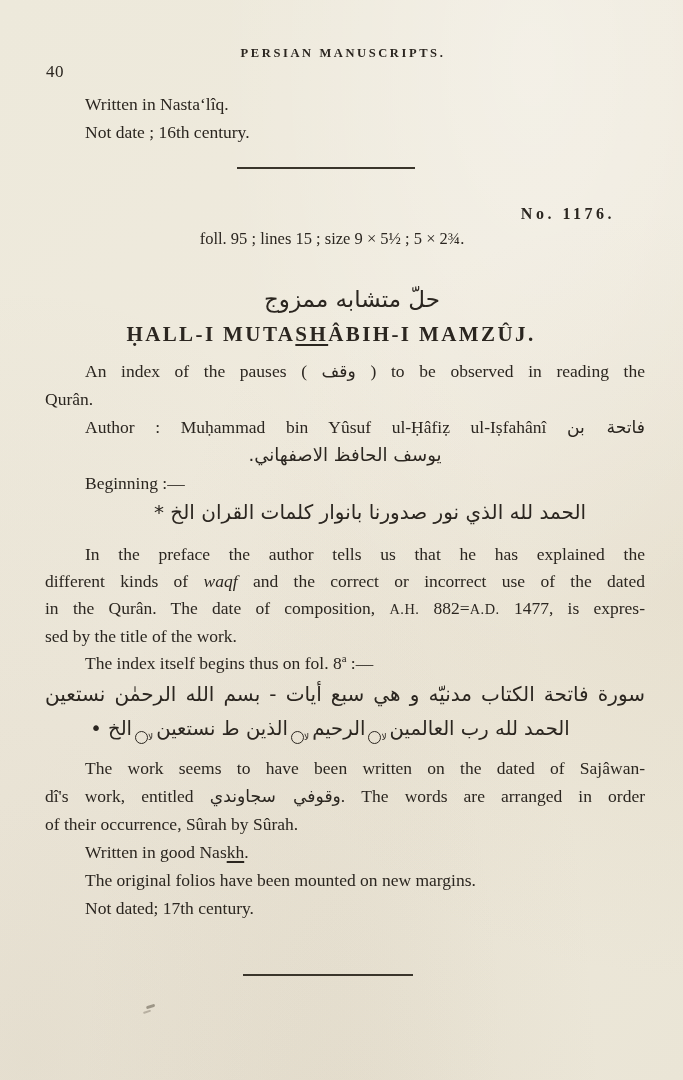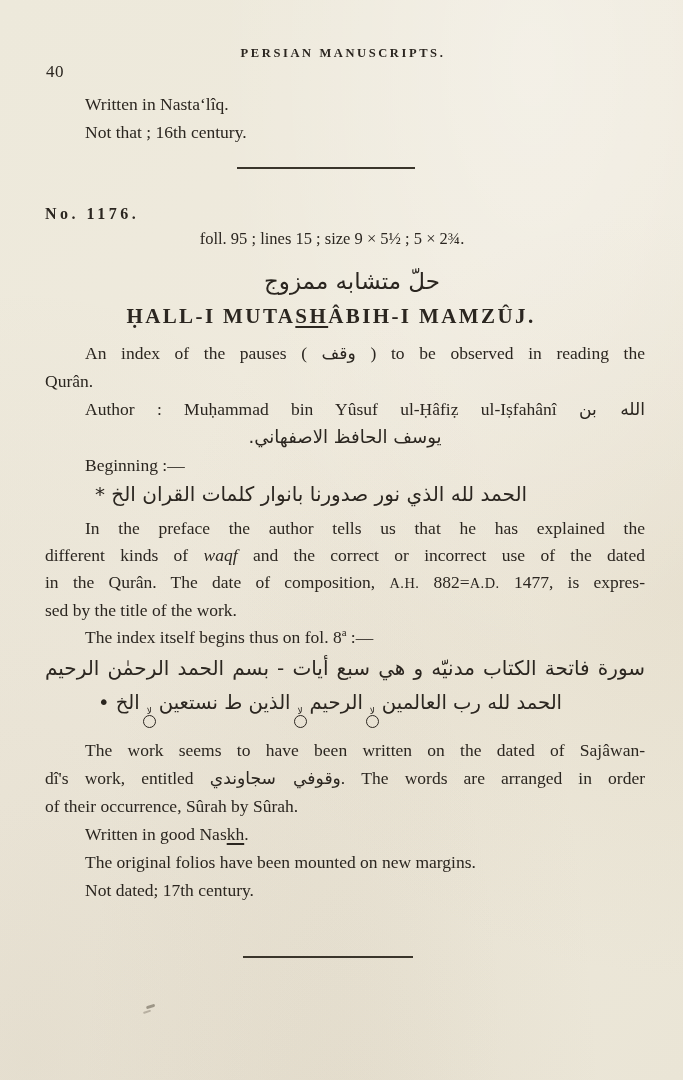--- a/index.html
+++ b/index.html
@@ -19,85 +19,85 @@
   .rhead{position:absolute;top:46px;left:0;width:662px;text-align:center;
          font-size:12.5px;font-weight:700;letter-spacing:2.6px;margin-left:12px;}
   .body{position:absolute;left:45px;top:90px;width:600px;font-size:17.5px;}
   .ln{line-height:28px;}
   .indent{text-indent:40px;}
   .fill{text-align:justify;text-align-last:justify;-moz-text-align-last:justify;}
   .rule{border-top:2px solid #3a352b;height:0;}
   .rule-top{width:178px;margin:21px 0 0 192px;}
   .rule-bottom{width:170px;margin:52px 0 0 198px;}
   .entry-no{margin-top:34px;line-height:22px;font-size:16px;font-weight:700;
-            letter-spacing:3.5px;text-align:left;margin-right:30px;}
+            letter-spacing:3.5px;text-align:right;margin-right:30px;}
   .collation{margin-top:2px;line-height:24px;font-size:16.5px;text-align:center;margin-right:26px;}
   .ar{font-family:"DejaVu Sans",sans-serif;}
-  .ar-title{margin-top:12px;line-height:36px;font-size:23px;text-align:center;margin-left:14px;}
+  .ar-title{margin-top:30px;line-height:36px;font-size:23px;text-align:center;margin-left:14px;}
   .title{margin:2px 0 0 0;line-height:30px;font-size:21px;font-weight:700;
          letter-spacing:2.4px;text-align:center;margin-right:28px;}
   .ar-inline{font-size:0.98em;}
   .ar-ln{line-height:28px;font-size:18.5px;text-align:center;}
-  .begin-ar{margin-top:-2px;line-height:34px;font-size:20px;text-align:left;margin-left:50px;}
+  .begin-ar{margin-top:-2px;line-height:34px;font-size:20px;text-align:center;margin-left:50px;}
   .tight .ln{line-height:27px;}
   .quote-ar{line-height:34px;font-size:20px;}
   .quote-fill{text-align:justify;text-align-last:justify;-moz-text-align-last:justify;}
   .quote-ctr{text-align:center;margin-right:30px;}
-  .mt2{margin-top:4px;} .mt8{margin-top:8px;}
+  .mt2{margin-top:12px;} .mt8{margin-top:8px;}
   em{font-style:italic;}
   .sc{font-size:0.82em;letter-spacing:0.5px;}
   sup{font-size:0.62em;line-height:0;}
   .u{text-decoration:underline;text-underline-offset:3px;text-decoration-thickness:1.5px;}
-  .waqf{display:inline-flex;flex-direction:column;align-items:center;
+  .waqf{display:inline-flex;flex-direction:row;align-items:center;
         vertical-align:-5px;margin:0 3px;font-family:"DejaVu Sans",sans-serif;}
   .waqf-mark{font-size:9px;line-height:8px;}
   .waqf-ring{width:11px;height:11px;border:1.5px solid #2b2620;border-radius:50%;}
   .smudge{position:absolute;left:146px;top:1005px;width:9px;height:2.5px;
           background:rgba(96,90,74,.55);border-radius:2px;transform:rotate(-18deg);
           box-shadow:-5px 4px 0 -0.5px rgba(96,90,74,.35);}
 </style>
 </head>
 <body>
 
 <div class="page">
 
   <div class="folio">40</div>
   <div class="rhead">PERSIAN MANUSCRIPTS.</div>
 
   <div class="body">
 
     <div class="ln indent">Written in Nasta‘lîq.</div>
-    <div class="ln indent">Not that ; 16th century.</div>
+    <div class="ln indent">Not date ; 16th century.</div>
 
     <div class="rule rule-top"></div>
 
     <div class="entry-no">No. 1176.</div>
     <div class="collation">foll. 95 ; lines 15 ; size 9 × 5½ ; 5 × 2¾.</div>
 
     <div class="ar-title ar" dir="rtl">حلّ متشابه ممزوج</div>
     <div class="title"><span>ḤALL-I MUTA</span><span class="u">SH</span><span>ÂBIH-I MAMZÛJ.</span></div>
 
     <div class="ln indent fill mt8"><span>An index of the pauses ( </span><span dir="rtl" class="ar ar-inline">وقف</span><span> ) to be observed in reading the</span></div>
     <div class="ln">Qurân.</div>
 
-    <div class="ln indent fill"><span>Author :  Muḥammad bin Yûsuf ul-Ḥâfiẓ ul-Iṣfahânî </span><span dir="rtl" class="ar ar-inline">الله بن</span></div>
+    <div class="ln indent fill"><span>Author :  Muḥammad bin Yûsuf ul-Ḥâfiẓ ul-Iṣfahânî </span><span dir="rtl" class="ar ar-inline">فاتحة بن</span></div>
     <div class="ln ar-ln"><span dir="rtl" class="ar ar-inline">يوسف الحافظ الاصفهاني.</span></div>
 
     <div class="ln indent">Beginning :—</div>
     <div class="begin-ar ar" dir="rtl">الحمد لله الذي نور صدورنا بانوار كلمات القران الخ *</div>
 
     <div class="tight mt2">
       <div class="ln indent fill">In the preface the author tells us that he has explained the</div>
       <div class="ln fill"><span>different kinds of </span><em>waqf</em><span> and the correct or incorrect use of the dated</span></div>
       <div class="ln fill"><span>in the Qurân. The date of composition, </span><span class="sc">A.H.</span><span> 882=</span><span class="sc">A.D.</span><span> 1477, is expres-</span></div>
       <div class="ln">sed by the title of the work.</div>
       <div class="ln indent"><span>The index itself begins thus on fol. 8</span><sup>a</sup><span> :—</span></div>
     </div>
 
-    <div class="quote-ar ar quote-fill" dir="rtl">سورة فاتحة الكتاب مدنيّه و هي سبع أيات - بسم الحمد الرحمٰن الرحيم</div>
+    <div class="quote-ar ar quote-fill" dir="rtl">سورة فاتحة الكتاب مدنيّه و هي سبع أيات - بسم الله الرحمٰن نستعين</div>
     <div class="quote-ar ar quote-ctr" dir="rtl"><span dir="rtl" class="ar ar-inline">الحمد لله رب العالمين</span><span class="waqf">
           <span class="waqf-mark">لا</span>
           <span class="waqf-ring"></span>
         </span><span dir="rtl" class="ar ar-inline">الرحيم</span><span class="waqf">
           <span class="waqf-mark">لا</span>
           <span class="waqf-ring"></span>
         </span><span dir="rtl" class="ar ar-inline">الذين ط نستعين</span><span class="waqf">
           <span class="waqf-mark">لا</span>
           <span class="waqf-ring"></span>
         </span><span dir="rtl" class="ar ar-inline">الخ •</span></div>

